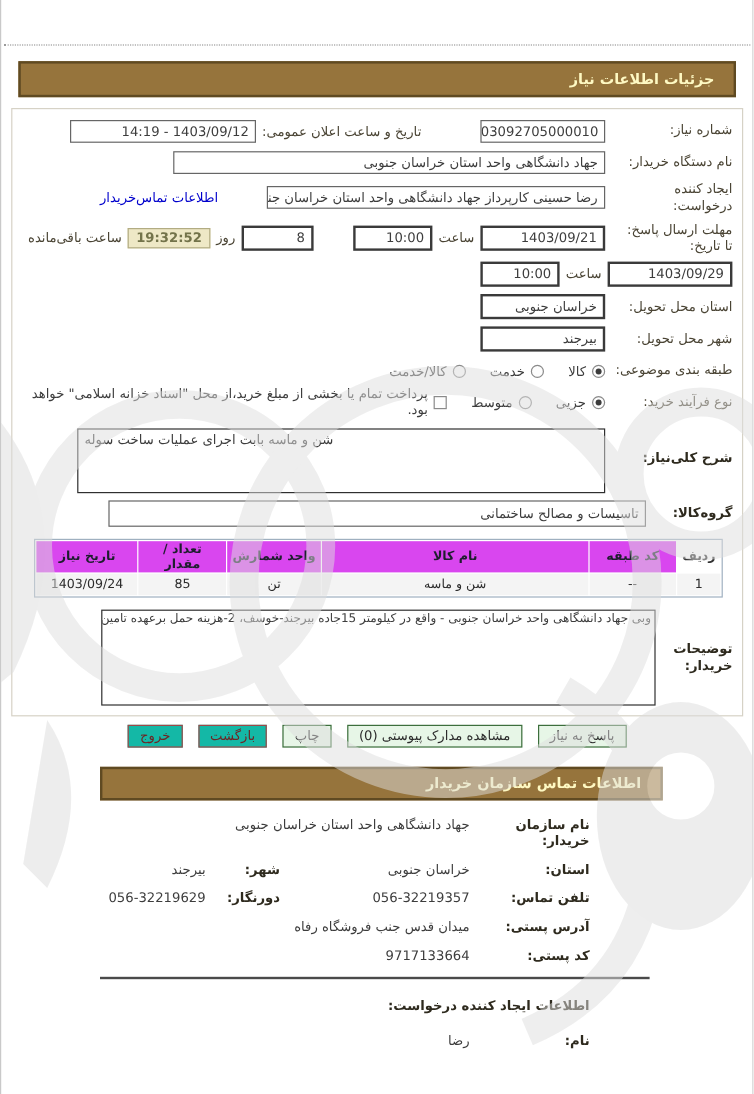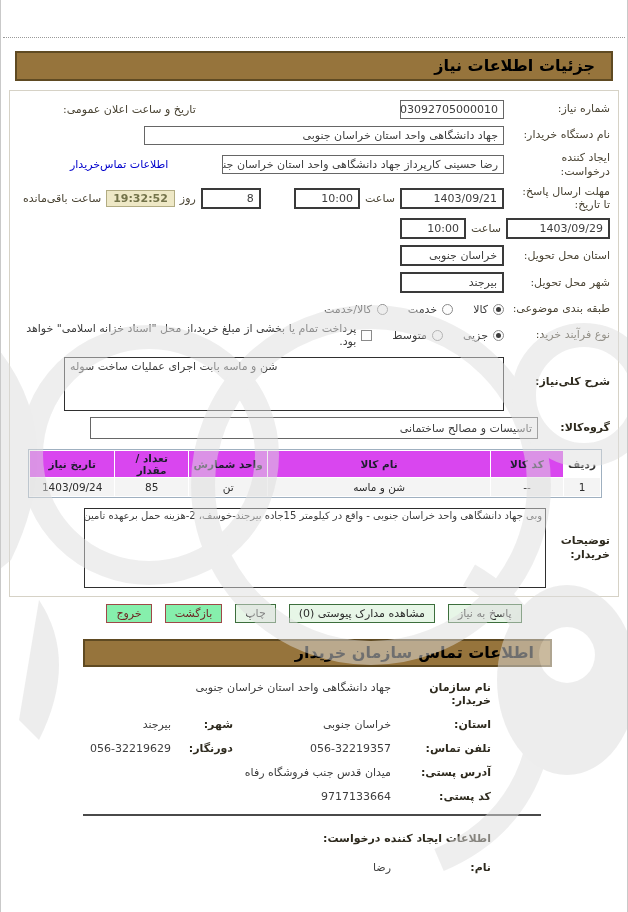--- a/index.html
+++ b/index.html
@@ -1,39 +1,39 @@
 <!DOCTYPE html>
 <html lang="fa" dir="rtl"><head>
 <meta charset="utf-8">
 <style>
   * { box-sizing: border-box; margin: 0; padding: 0; }
   html,body { background:#fff; }
   body { font-family: "DejaVu Sans", sans-serif; font-size: 11px; color:#3d3d3d; }
   .page { position:relative; width:628px; height:912px; margin:0 auto; background:#fff;
           border-left:1px solid #c9c9c9; border-right:1px solid #c9c9c9; overflow:hidden; direction:rtl; }
   .topstrip { height:38px; border-bottom:1px dotted #9a9a9a; margin:0 2px; }
-  .bar { background:#96743c; border:2px solid #5f4a22; color:#000000; font-weight:bold;
-         font-size:16px; height:30px; line-height:26px; padding-right:16px; }
+  .bar { background:#96743c; border:2px solid #5f4a22; color:#fef9c3; font-weight:bold;
+         font-size:12px; height:30px; line-height:26px; padding-right:16px; }
   .bar1 { margin:13px 14px 9px 14px; }
   .bar2 { margin:16px 75px 14px 82px; height:28px; line-height:24px; }
   .panel { border:1px solid #d6d2c6; margin:0 8px; padding:8px 8px 6px 8px; }
   .frow { display:flex; align-items:center; margin-bottom:6px; min-height:20px; }
   .flabel { width:106px; flex-shrink:0; color:#4a4434; line-height:1.25; padding-left:4px; }
   .flabel.b { font-weight:bold; color:#2e2a1e; }
   .inp { background:#fff; border:1px solid #666; height:19px; padding:0 5px; display:flex;
          align-items:center; overflow:hidden; white-space:nowrap; }
   .inp.strong { border:2px solid #3a3a3a; height:21px; }
   .w125 { width:104px; } .w50 { width:66px; } .w60 { width:60px; }
   .w155 { width:155px; } .w280 { width:282px; } .w360 { width:360px; } .w450 { width:448px; }
   .smalllbl { margin:0 5px; color:#4a4434; }
   .leftgroup { margin-right:auto; display:flex; align-items:center; }
   .lg1 { margin-left:40px; }
   .timer { background:#eee8c6; border:1px solid #b2ac83; color:#73734a; font-weight:bold;
            height:17px; padding:0 6px; display:flex; align-items:center; }
-  .link { color:#0000cc; cursor:pointer; }
+  .link { color:#0000cc; cursor:pointer;margin-left:13px; }
   .opt { display:flex; align-items:center; margin-left:20px; }
   .radio { width:11px; height:11px; border:1px solid #8a8a8a; border-radius:50%; background:#fdfdfd;
            position:relative; margin-left:5px; flex-shrink:0; }
   .radio.sel::after { content:""; position:absolute; top:2px; left:2px; right:2px; bottom:2px;
            background:#3c3c3c; border-radius:50%; }
   .checkbox { width:11px; height:11px; border:1px solid #8a8a8a; background:#fdfdfd;
            margin-left:5px; flex-shrink:0; }
   .tarea { border:1px solid #2f2f2f; background:#fff; overflow:hidden; }
   .desc-area { width:440px; height:54px; padding:2px 5px; text-align:left; direction:rtl; }
   .notes-area { width:462px; height:80px; padding:1px 3px; white-space:nowrap; font-size:10px; }
@@ -41,21 +41,21 @@
   .grouprow { display:flex; align-items:center; margin-bottom:10px; }
   .grouprow .flabel { width:72px; }
   .gtable { width:calc(100% - 18px); margin:0 8px 10px 2px; border-collapse:separate; border-spacing:1px;
             background:#fff; border:1px solid #9fb0c0; font-size:10.5px; }
   .gtable th { background:#d946ef; color:#1e1e2e; font-weight:bold; height:19px; padding:1px 4px; }
   .gtable th.plain { background:#fff; color:#333; }
   .gtable td { background:#f4f4f4; color:#2c2c2c; text-align:center; height:18px; padding:1px 4px; }
   .btnrow { display:flex; align-items:center; justify-content:center; gap:13px; margin:7px 0 0 0; }
   .btn { border:1px solid #3c6e3c; background:#e7f6e7; color:#2c2c2c; padding:2px 9px;
          font-size:11px; font-family:inherit; cursor:pointer; white-space:nowrap; }
-  .btn.pink { border-color:#9e4848; background:#86efac; color:#6e2424; }
+  .btn.pink { border-color:#9e4848; background:#14b8a6; color:#6e2424; }
   .crow { display:flex; align-items:flex-start; padding-right:136px; margin-bottom:11px; }
   .cl { font-weight:bold; color:#2e2a1e; width:100px; flex-shrink:0; }
   .cv { width:158px; color:#3d3d3d; }
   .cl2 { font-weight:bold; color:#2e2a1e; width:62px; flex-shrink:0; }
   .cv2 { color:#3d3d3d; }
   .divider { border-top:2px solid #4a4a4a; margin:6px 86px 16px 82px; }
   .wm { position:absolute; top:0; right:0; pointer-events:none; opacity:0.5; }
 </style>
 </head>
 <body>
@@ -66,20 +66,21 @@
 
   <div class="bar bar1">جزئیات اطلاعات نیاز</div>
 
   <div class="panel">
 
     <div class="frow">
       <div class="flabel">شماره نیاز:</div>
       <div class="inp w125">1103092705000010</div>
       <div class="leftgroup lg1">
         <span class="smalllbl">تاریخ و ساعت اعلان عمومی:</span>
+        <div class="inp w155">1403/09/12 - 14:19</div>
       </div>
     </div>
 
     <div class="frow">
       <div class="flabel">نام دستگاه خریدار:</div>
       <div class="inp w360">جهاد دانشگاهی واحد استان خراسان جنوبی</div>
     </div>
 
     <div class="frow">
       <div class="flabel">
@@ -164,21 +165,21 @@
 
     <div class="grouprow">
       <div class="flabel b">گروه‌کالا:</div>
       <div class="inp w450" style="height:22px;">تاسیسات و مصالح ساختمانی</div>
     </div>
 
     <table class="gtable">
       <thead>
         <tr>
           <th class="plain" style="width:5%;">ردیف</th>
-          <th style="width:13%;">کد کالا</th>
+          <th style="width:13%;">کد طبقه</th>
           <th style="width:40%;">نام کالا</th>
           <th style="width:14%;">واحد شمارش</th>
           <th style="width:13%;">تعداد / مقدار</th>
           <th style="width:15%;">تاریخ نیاز</th>
         </tr>
       </thead>
       <tbody>
         <tr>
           <td>1</td>
           <td>--</td>

